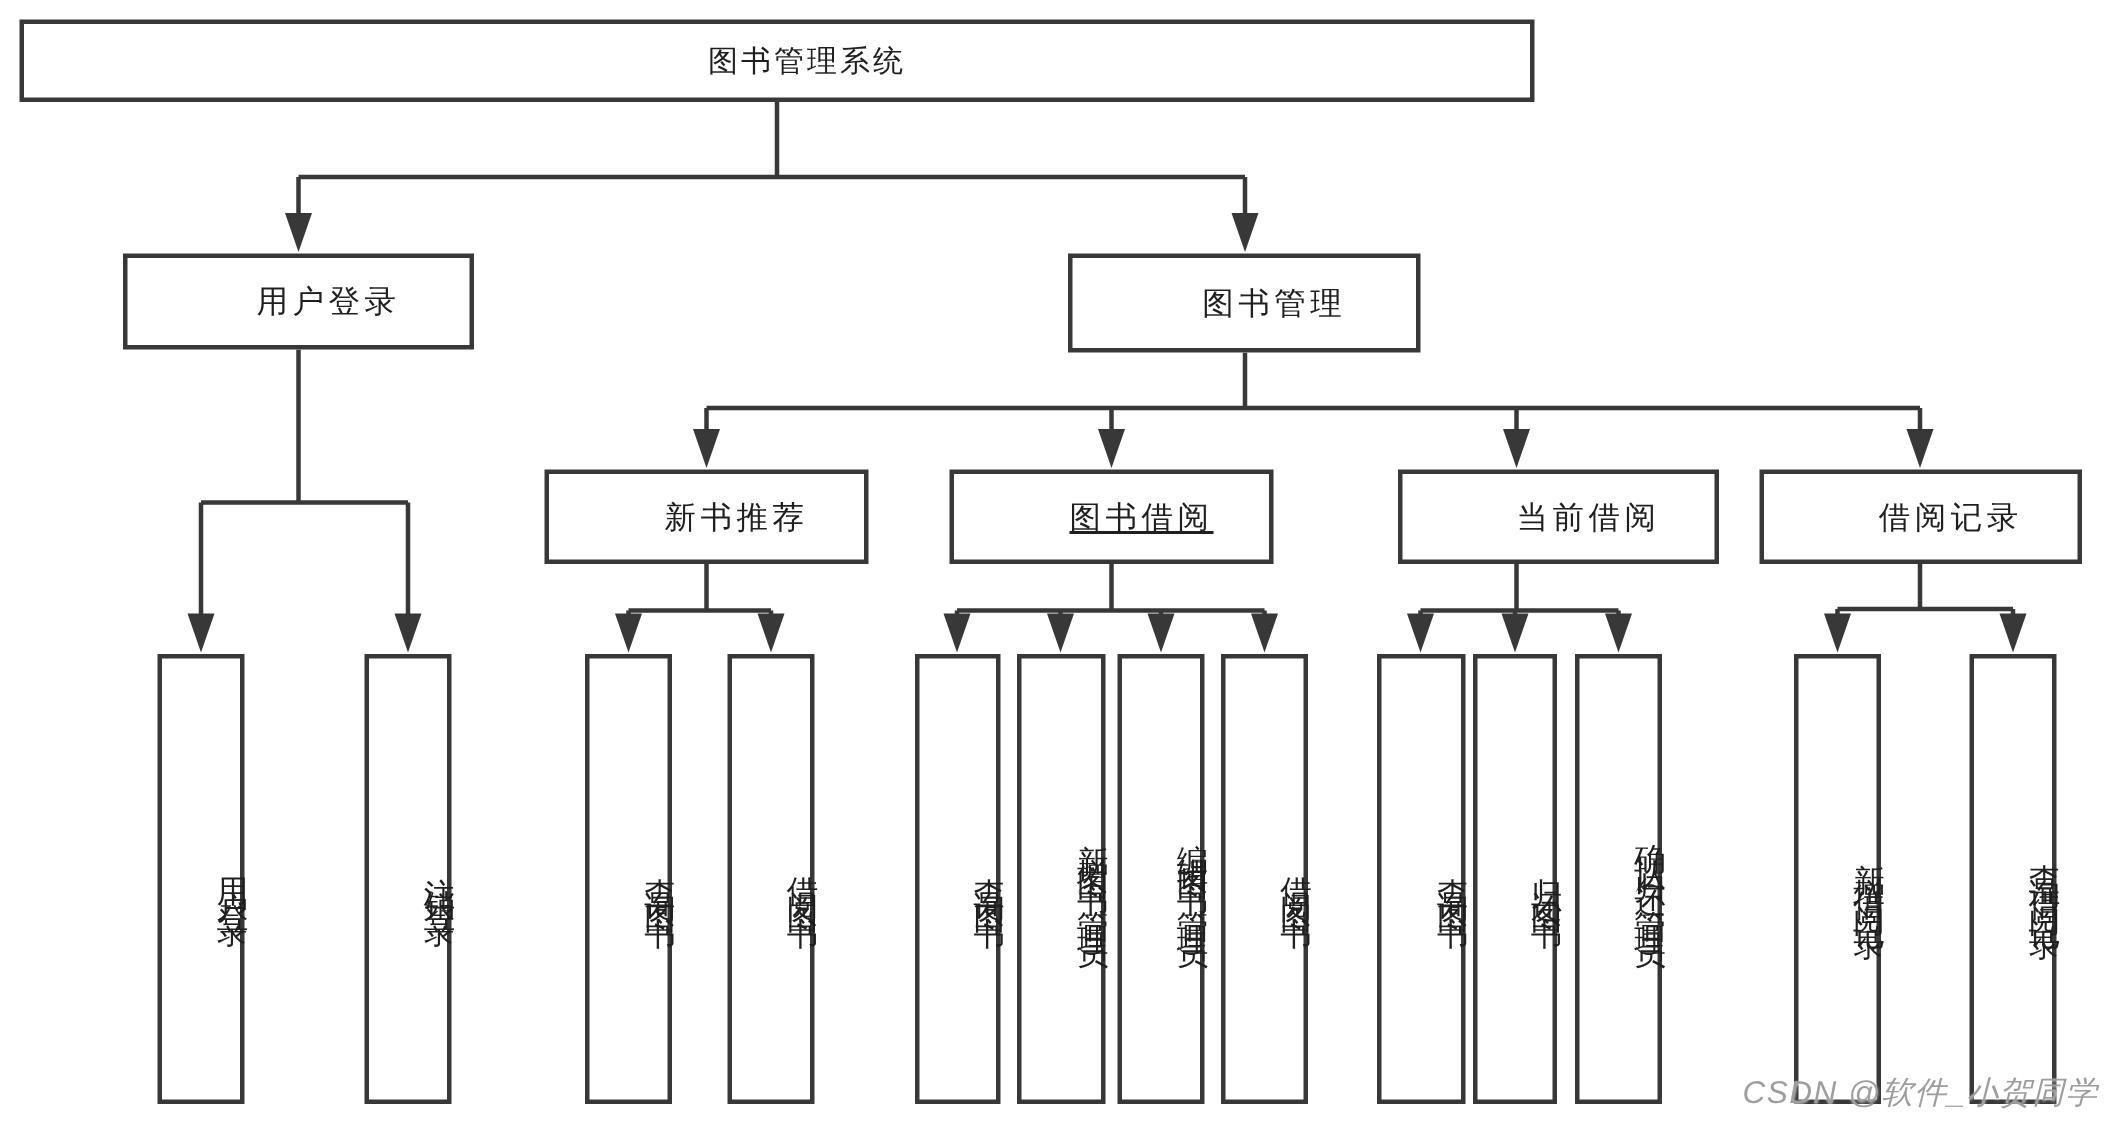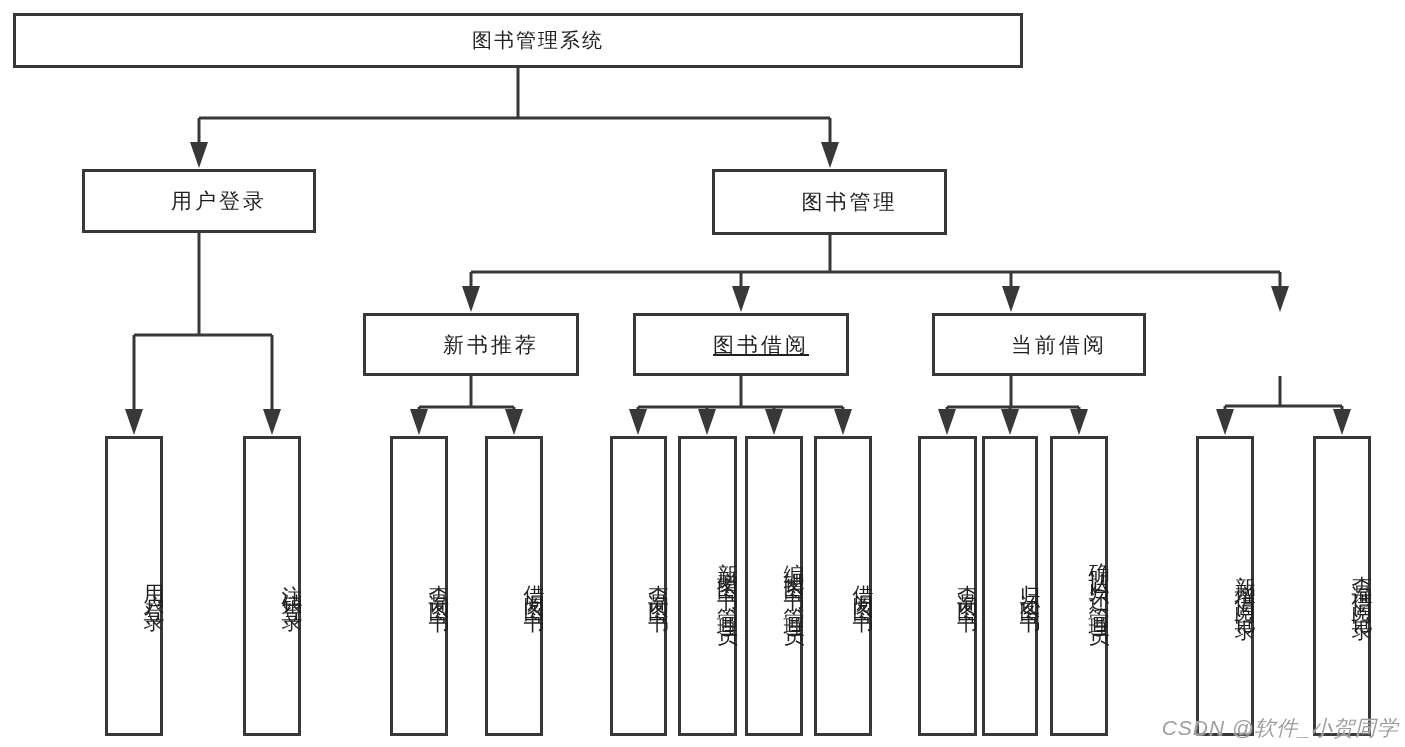--- a/index.html
+++ b/index.html
@@ -125,20 +125,23 @@
 
   <div class="box" style="left:363px; top:313px; width:216px; height:63px;align-items:center;">
     <span class="hlabel">新书推荐</span>
   </div>
   <div class="box" style="left:633px; top:313px; width:216px; height:63px;text-decoration:underline;">
     <span class="hlabel">图书借阅</span>
   </div>
   <div class="box" style="left:904px; top:313px; width:214px; height:63px;margin-left:28px;">
     <span class="hlabel">当前借阅</span>
   </div>
+  <div class="box" style="left:1173px; top:313px; width:215px; height:63px;">
+    <span class="hlabel">借阅记录</span>
+  </div>
 
   <div class="box" style="left:105px; top:436px; width:58px; height:300px;">
     <span class="vlabel">用户登录</span>
   </div>
   <div class="box" style="left:243px; top:436px; width:58px; height:300px;">
     <span class="vlabel">注销登录</span>
   </div>
 
   <div class="box" style="left:390px; top:436px; width:58px; height:300px;">
     <span class="vlabel">查询图书</span>

